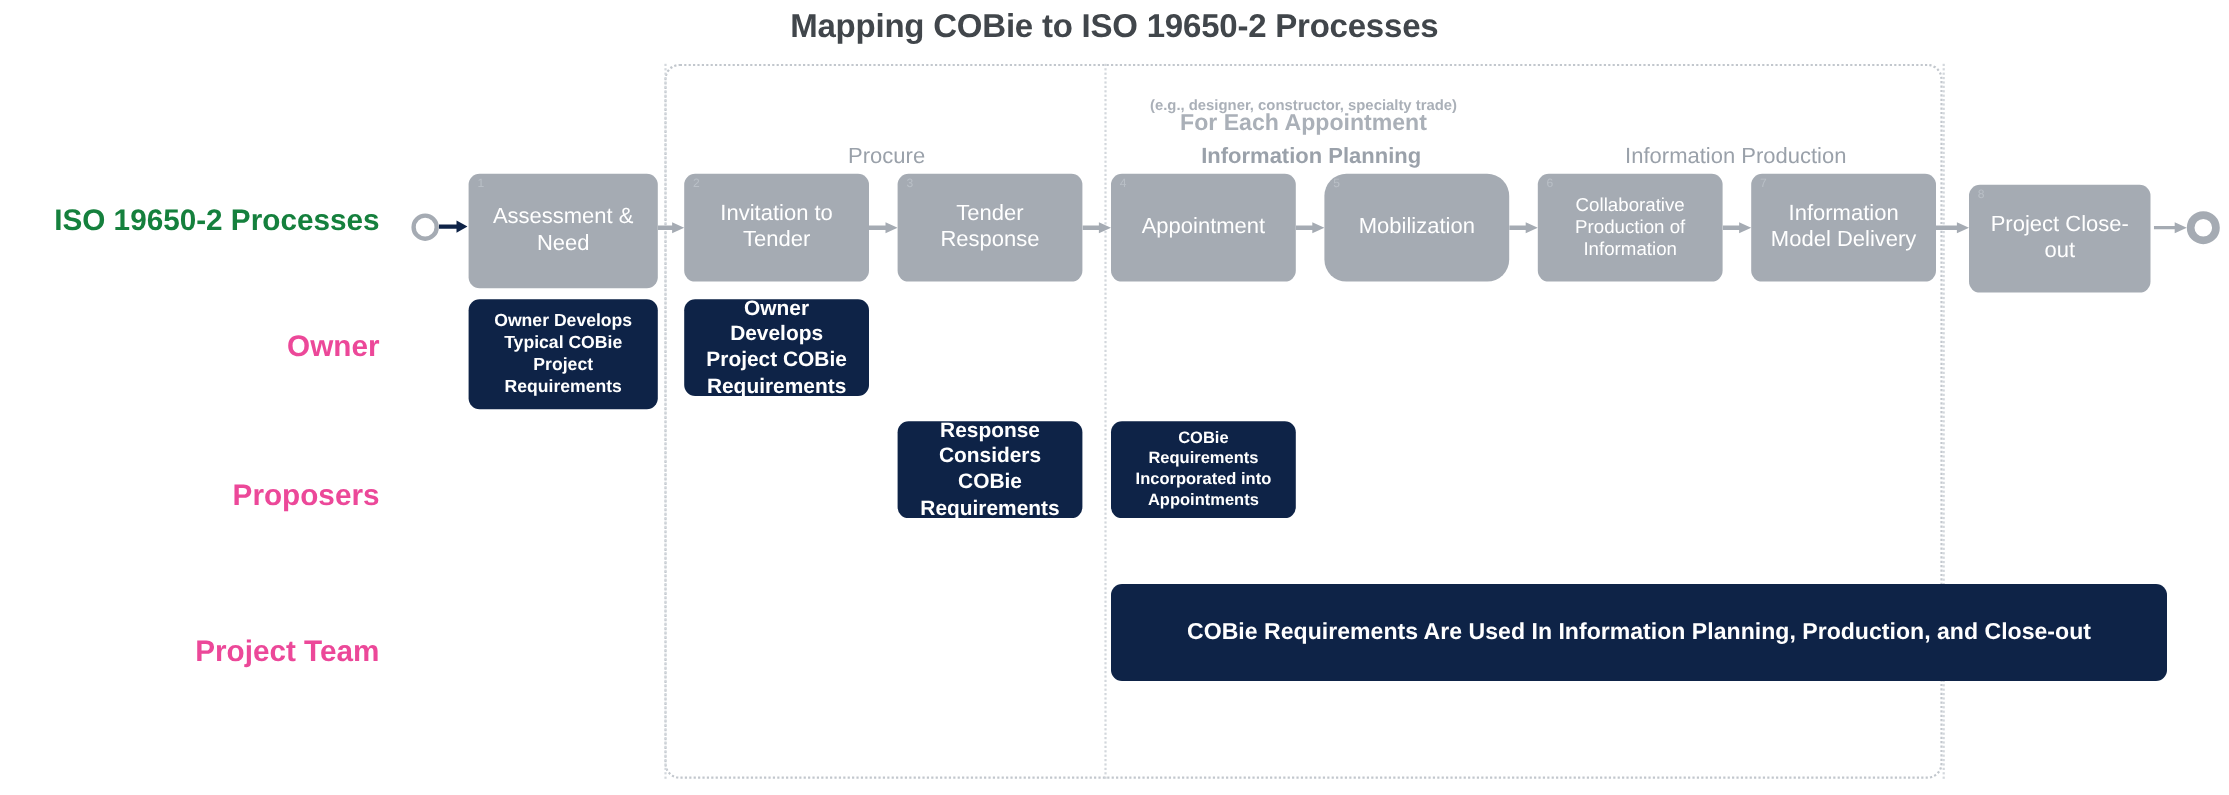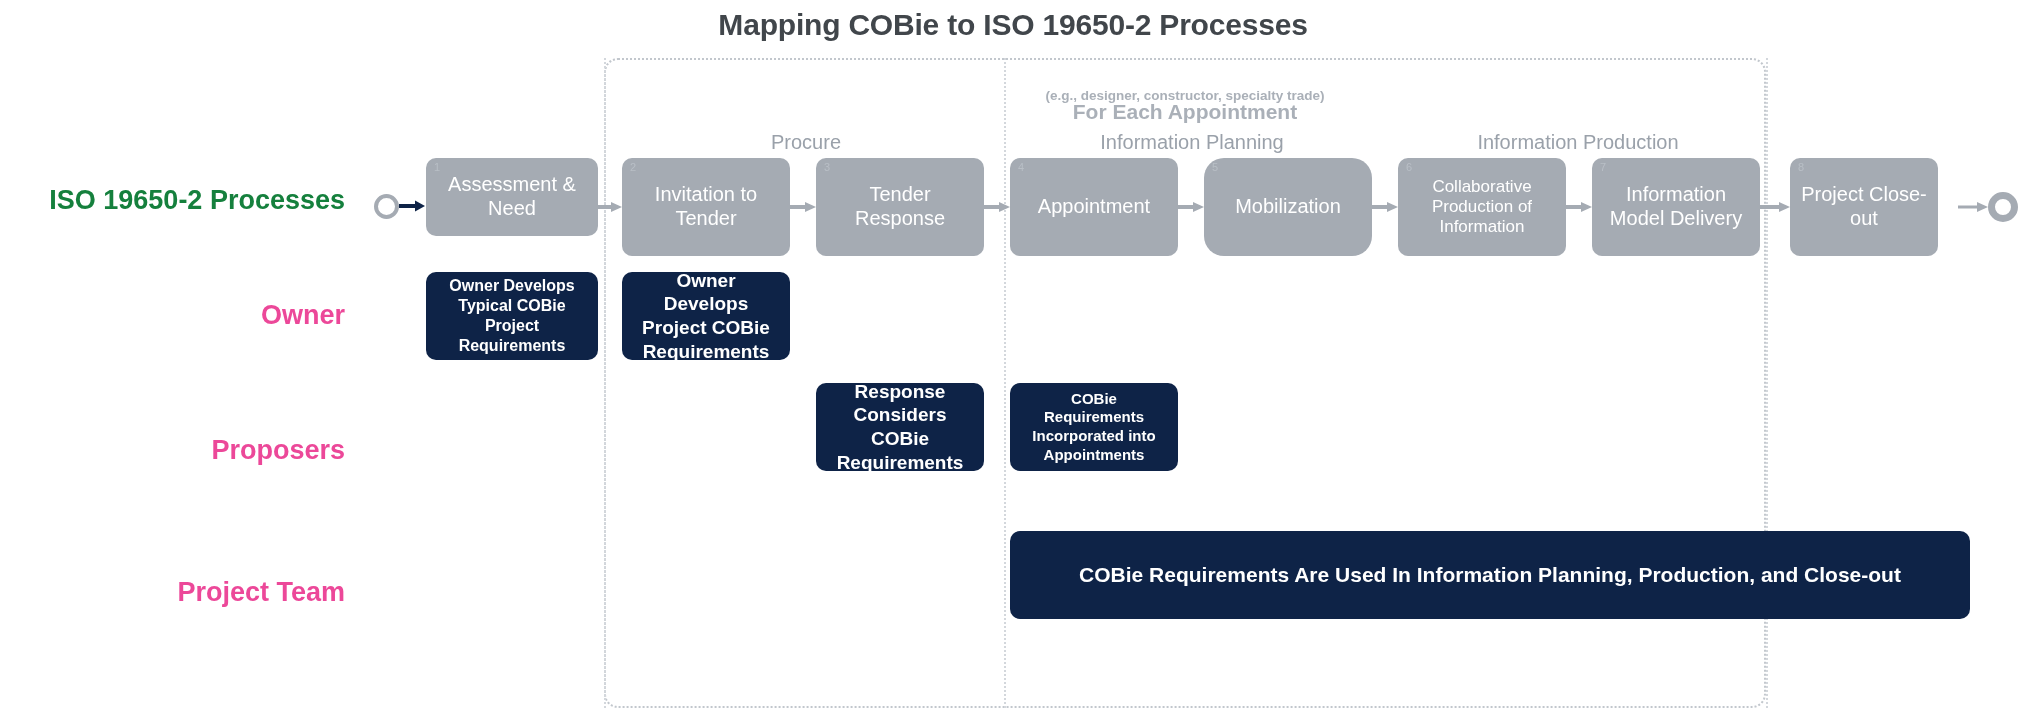--- a/index.html
+++ b/index.html
@@ -174,35 +174,35 @@
 
   <div class="appointment-frame"></div>
   <div class="appointment-heading">For Each Appointment</div>
   <div class="appointment-sub">(e.g., designer, constructor, specialty trade)</div>
 
   <div class="divider" style="left:604px;"></div>
   <div class="divider" style="left:1004px;"></div>
   <div class="divider" style="left:1766px;"></div>
 
   <div class="phase-label" style="left:806px;">Procure</div>
-  <div class="phase-label" style="left:1192px;">Information Planning</div>
+  <div class="phase-label" style="left:1192px;font-weight:bold;">Information Planning</div>
   <div class="phase-label" style="left:1578px;">Information Production</div>
 
   <div class="row-label iso" style="top:185px;">ISO 19650-2 Processes</div>
   <div class="row-label lane" style="top:300px;">Owner</div>
   <div class="row-label lane" style="top:435px;">Proposers</div>
   <div class="row-label lane" style="top:577px;">Project Team</div>
 
   <div class="terminator start" style="left:374px; top:194px; width:25px; height:25px;"></div>
   <svg class="arrow" style="left:399px; top:200px; width:26px;" viewBox="0 0 26 12" preserveAspectRatio="none">
     <line x1="0" y1="6" x2="18" y2="6" stroke="#0e2347" stroke-width="4"></line>
     <polygon points="16,0.5 26,6 16,11.5" fill="#0e2347"></polygon>
   </svg>
 
-  <div class="proc-box" style="left:426px; top:158px; width:172px; height:78px; font-size:20px;">
+  <div class="proc-box" style="left:426px; top:158px; width:172px; height:104px; font-size:20px;">
     <span class="num">1</span>
     <span>Assessment &amp; Need</span>
   </div>
 
   <div class="proc-box" style="left:622px; top:158px; width:168px; height:98px; font-size:20px;">
     <span class="num">2</span>
     <span>Invitation to Tender</span>
   </div>
 
   <div class="proc-box" style="left:816px; top:158px; width:168px; height:98px; font-size:20px;">
@@ -223,21 +223,21 @@
   <div class="proc-box" style="left:1398px; top:158px; width:168px; height:98px; font-size:17px;">
     <span class="num">6</span>
     <span>Collaborative Production of Information</span>
   </div>
 
   <div class="proc-box" style="left:1592px; top:158px; width:168px; height:98px; font-size:20px;">
     <span class="num">7</span>
     <span>Information Model Delivery</span>
   </div>
 
-  <div class="proc-box" style="left:1790px; top:158px; width:148px; height:98px; font-size:20px;justify-content:center;">
+  <div class="proc-box" style="left:1790px; top:168px; width:165px; height:98px; font-size:20px;justify-content:center;">
     <span class="num">8</span>
     <span>Project Close-out</span>
   </div>
 
   <svg class="arrow" style="left:598px; top:201px; width:24px;" viewBox="0 0 24 12" preserveAspectRatio="none">
       <line x1="0" y1="6" x2="15" y2="6" stroke="#a5abb3" stroke-width="4"></line>
       <polygon points="13,1 24,6 13,11" fill="#a5abb3"></polygon>
     </svg>
   <svg class="arrow" style="left:790px; top:201px; width:26px;" viewBox="0 0 26 12" preserveAspectRatio="none">
       <line x1="0" y1="6" x2="17" y2="6" stroke="#a5abb3" stroke-width="4"></line>
@@ -263,21 +263,21 @@
       <line x1="0" y1="6" x2="21" y2="6" stroke="#a5abb3" stroke-width="4"></line>
       <polygon points="19,1 30,6 19,11" fill="#a5abb3"></polygon>
     </svg>
 
   <svg class="arrow" style="left:1958px; top:201px; width:30px;" viewBox="0 0 30 12" preserveAspectRatio="none">
       <line x1="0" y1="6" x2="21" y2="6" stroke="#a5abb3" stroke-width="3"></line>
       <polygon points="19,1 30,6 19,11" fill="#a5abb3"></polygon>
     </svg>
   <div class="terminator end" style="left:1988px; top:192px; width:30px; height:30px;"></div>
 
-  <div class="navy-box" style="left:426px; top:272px; width:172px; height:88px; font-size:16px;">
+  <div class="navy-box" style="left:426px; top:272px; width:172px; height:100px; font-size:16px;">
     <span>Owner Develops Typical COBie Project Requirements</span>
   </div>
   <div class="navy-box" style="left:622px; top:272px; width:168px; height:88px; font-size:19px;">
     <span>Owner Develops Project COBie Requirements</span>
   </div>
 
   <div class="navy-box" style="left:816px; top:383px; width:168px; height:88px; font-size:19px;">
     <span>Response Considers COBie Requirements</span>
   </div>
   <div class="navy-box" style="left:1010px; top:531px; width:960px; height:88px; font-size:21px;">

